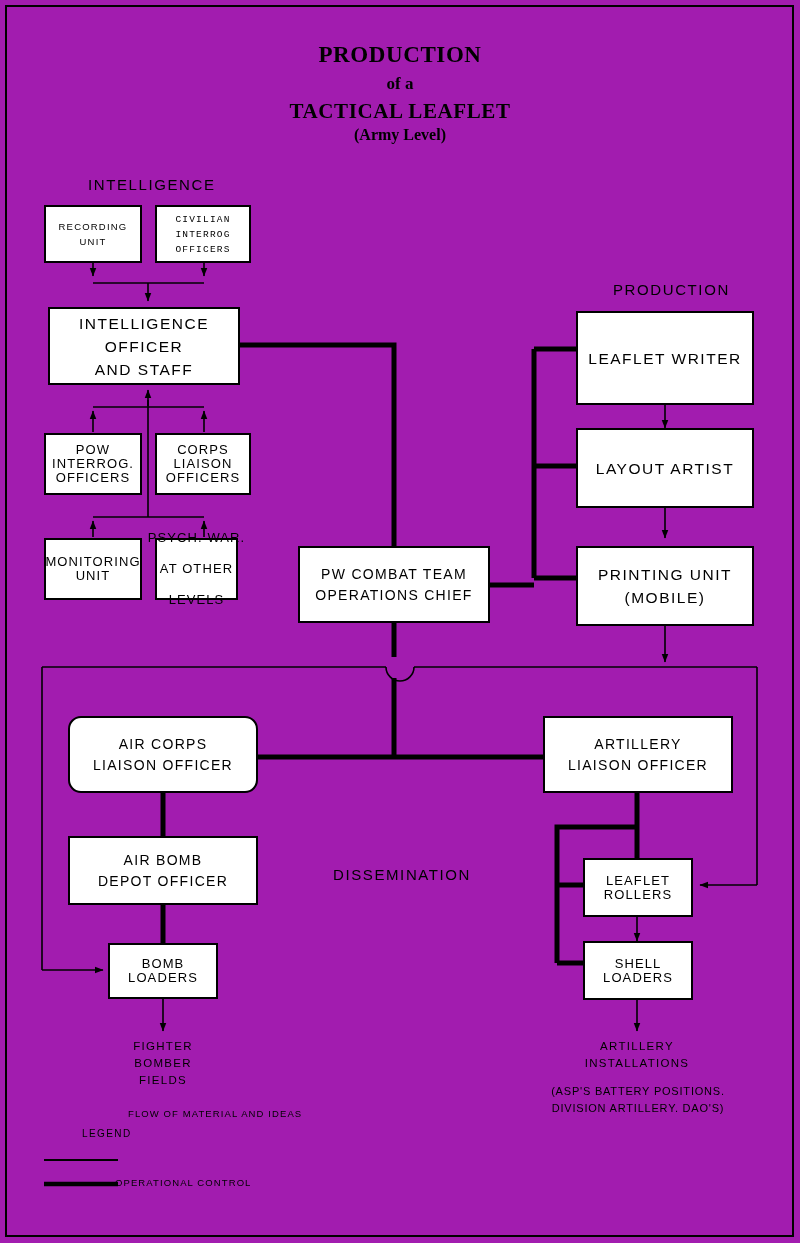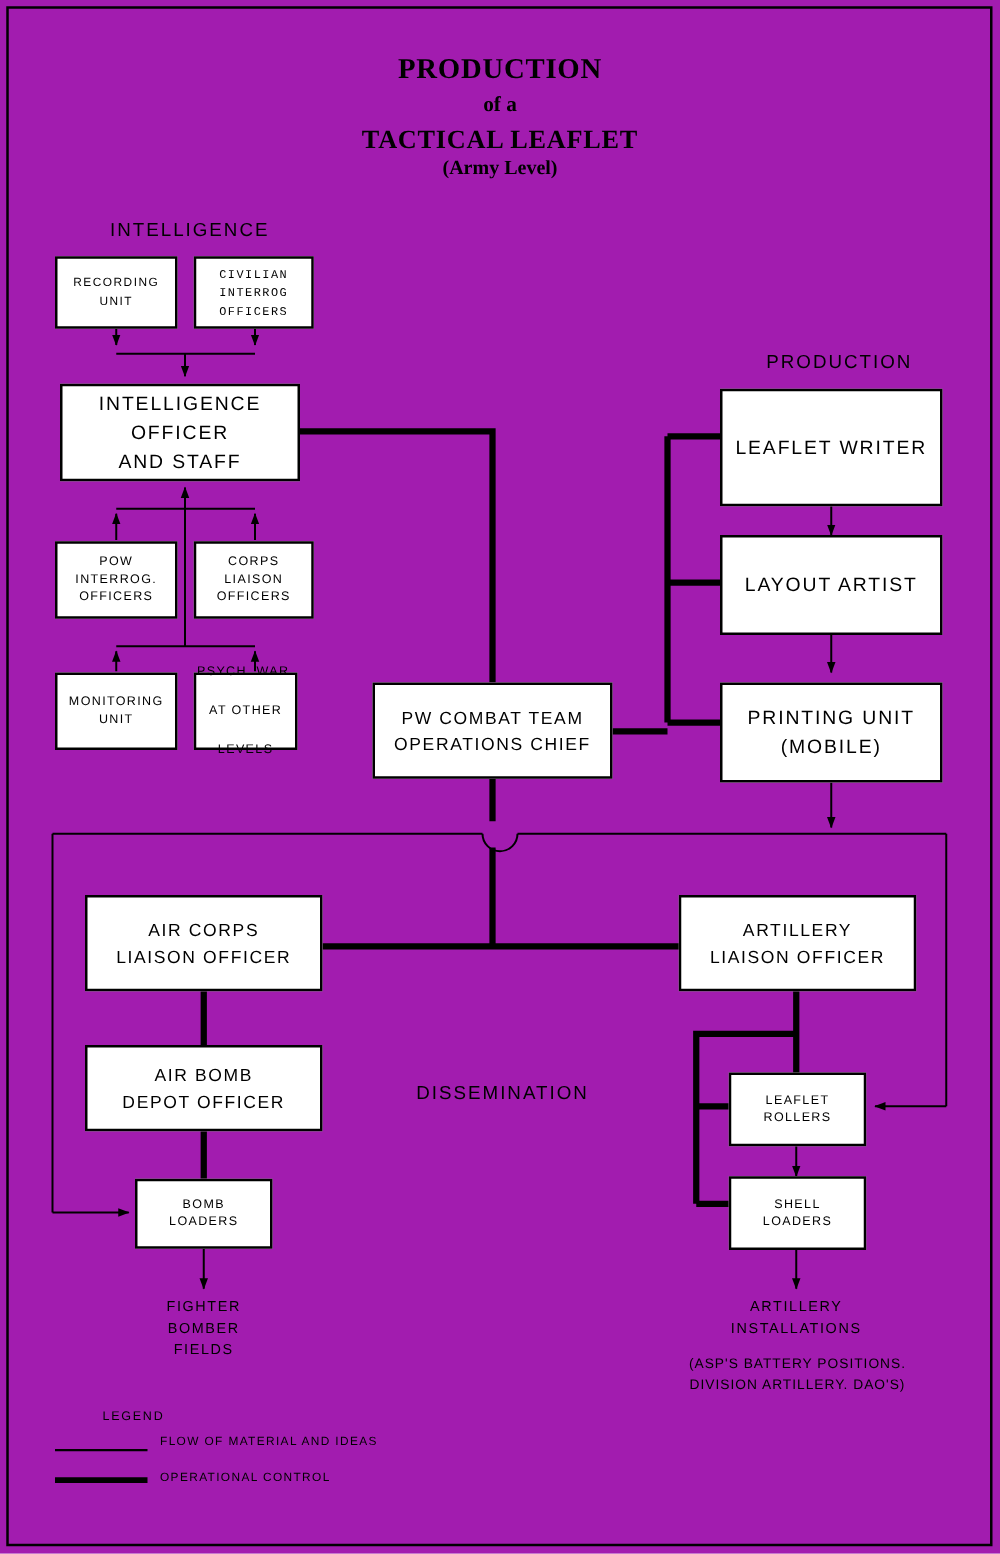--- a/index.html
+++ b/index.html
@@ -91,21 +91,21 @@
     text-align: center;
     color: #000;
     z-index: 5;
   }
   .node .ln { display: block; white-space: nowrap; }
 
   
   .sz-lg .ln { font-size: 15.5px; letter-spacing: 1.5px; line-height: 23px; }
   .sz-md .ln { font-size: 14px;   letter-spacing: 1.3px; line-height: 21px; }
   .sz-sm .ln { font-size: 9.5px;  letter-spacing: 1.2px; line-height: 15px; }
-  .sz-xs .ln { font-size: 10px;    letter-spacing: 1.1px; line-height: 14px; text-align: right; }
+  .sz-xs .ln { font-size: 13px;    letter-spacing: 1.1px; line-height: 14px; text-align: right; }
 
   
   .term-label {
     position: absolute;
     text-align: center;
     color: #000;
     white-space: nowrap;
   }
   .term-label .ln { display:block; font-size: 11.5px; letter-spacing: 1.3px; line-height: 17px; }
   .term-note .ln { display:block; font-size: 11px; letter-spacing: 0.8px; line-height: 17px; }
@@ -282,21 +282,21 @@
   <div class="node sz-lg" style="left:576px; top:546px; width:178px; height:80px;">
     <span class="ln">PRINTING UNIT</span>
     <span class="ln">(MOBILE)</span>
   </div>
 
   <div class="node sz-md" style="left:298px; top:546px; width:192px; height:77px;">
     <span class="ln">PW COMBAT TEAM</span>
     <span class="ln">OPERATIONS CHIEF</span>
   </div>
 
-  <div class="node sz-md" style="left:68px; top:716px; width:190px; height:77px;">
+  <div class="node sz-md" style="left:68px; top:716px; width:190px; height:77px;border-radius:13px;">
     <span class="ln">AIR CORPS</span>
     <span class="ln">LIAISON OFFICER</span>
   </div>
 
   <div class="node sz-md" style="left:68px; top:836px; width:190px; height:69px;">
     <span class="ln">AIR BOMB</span>
     <span class="ln">DEPOT OFFICER</span>
   </div>
 
   <div class="node sz-xs" style="left:108px; top:943px; width:110px; height:56px;">
@@ -335,16 +335,16 @@
     <span class="ln">DIVISION ARTILLERY. DAO'S)</span>
   </div>
 
   <div class="legend-title" style="left:44px; top:1128px;padding-left:38px;">LEGEND</div>
 
   <svg style="position:absolute; left:0; top:0; width:800px; height:1243px; pointer-events:none;" viewBox="0 0 800 1243">
     <path d="M44,1160 L118,1160" stroke="#000" stroke-width="1.8"></path>
     <path d="M44,1184 L118,1184" stroke="#000" stroke-width="4.6"></path>
   </svg>
 
-  <div class="legend-text" style="left:128px; top:1148px;">FLOW OF MATERIAL AND IDEAS</div>
-  <div class="legend-text" style="left:128px; top:1177px;">OPERATIONAL CONTROL</div>
+  <div class="legend-text" style="left:128px; top:1108px;">FLOW OF MATERIAL AND IDEAS</div>
+  <div class="legend-text" style="left:115px; top:1177px;">OPERATIONAL CONTROL</div>
 
 </div>
 
 </body></html>

